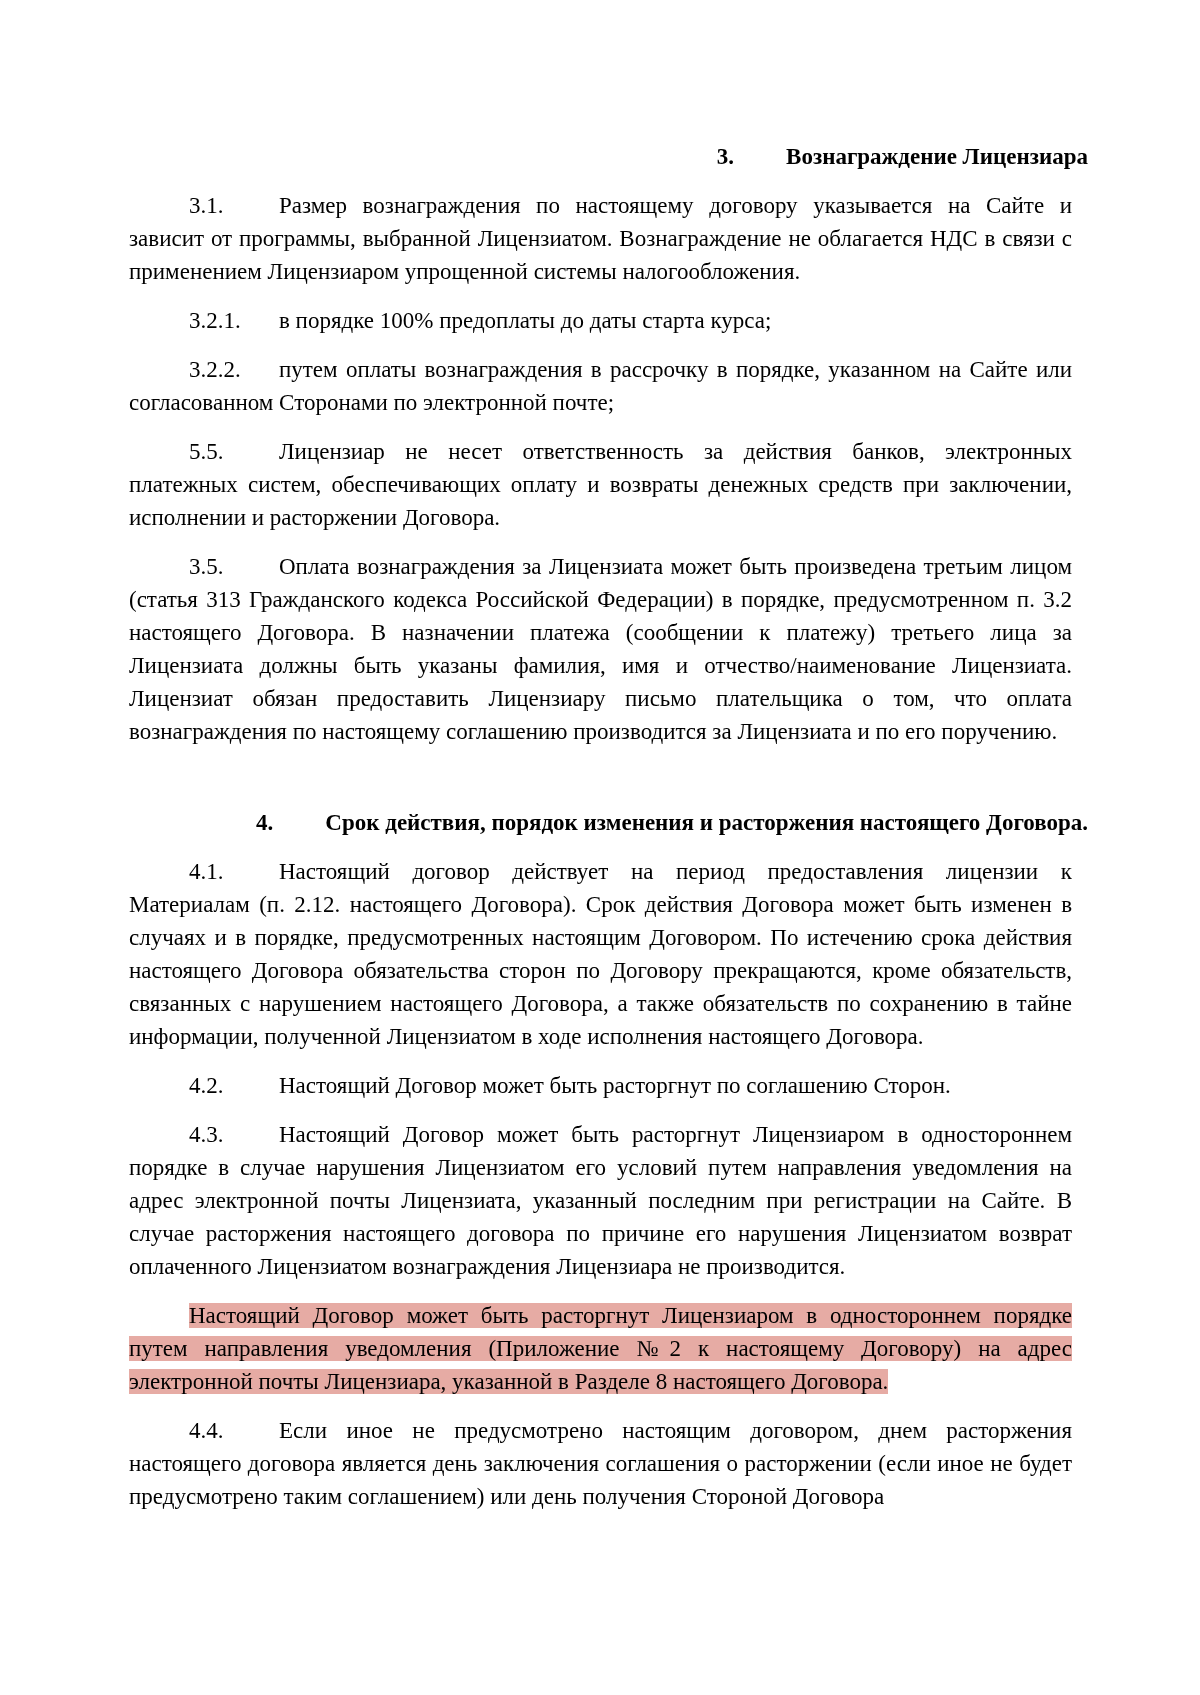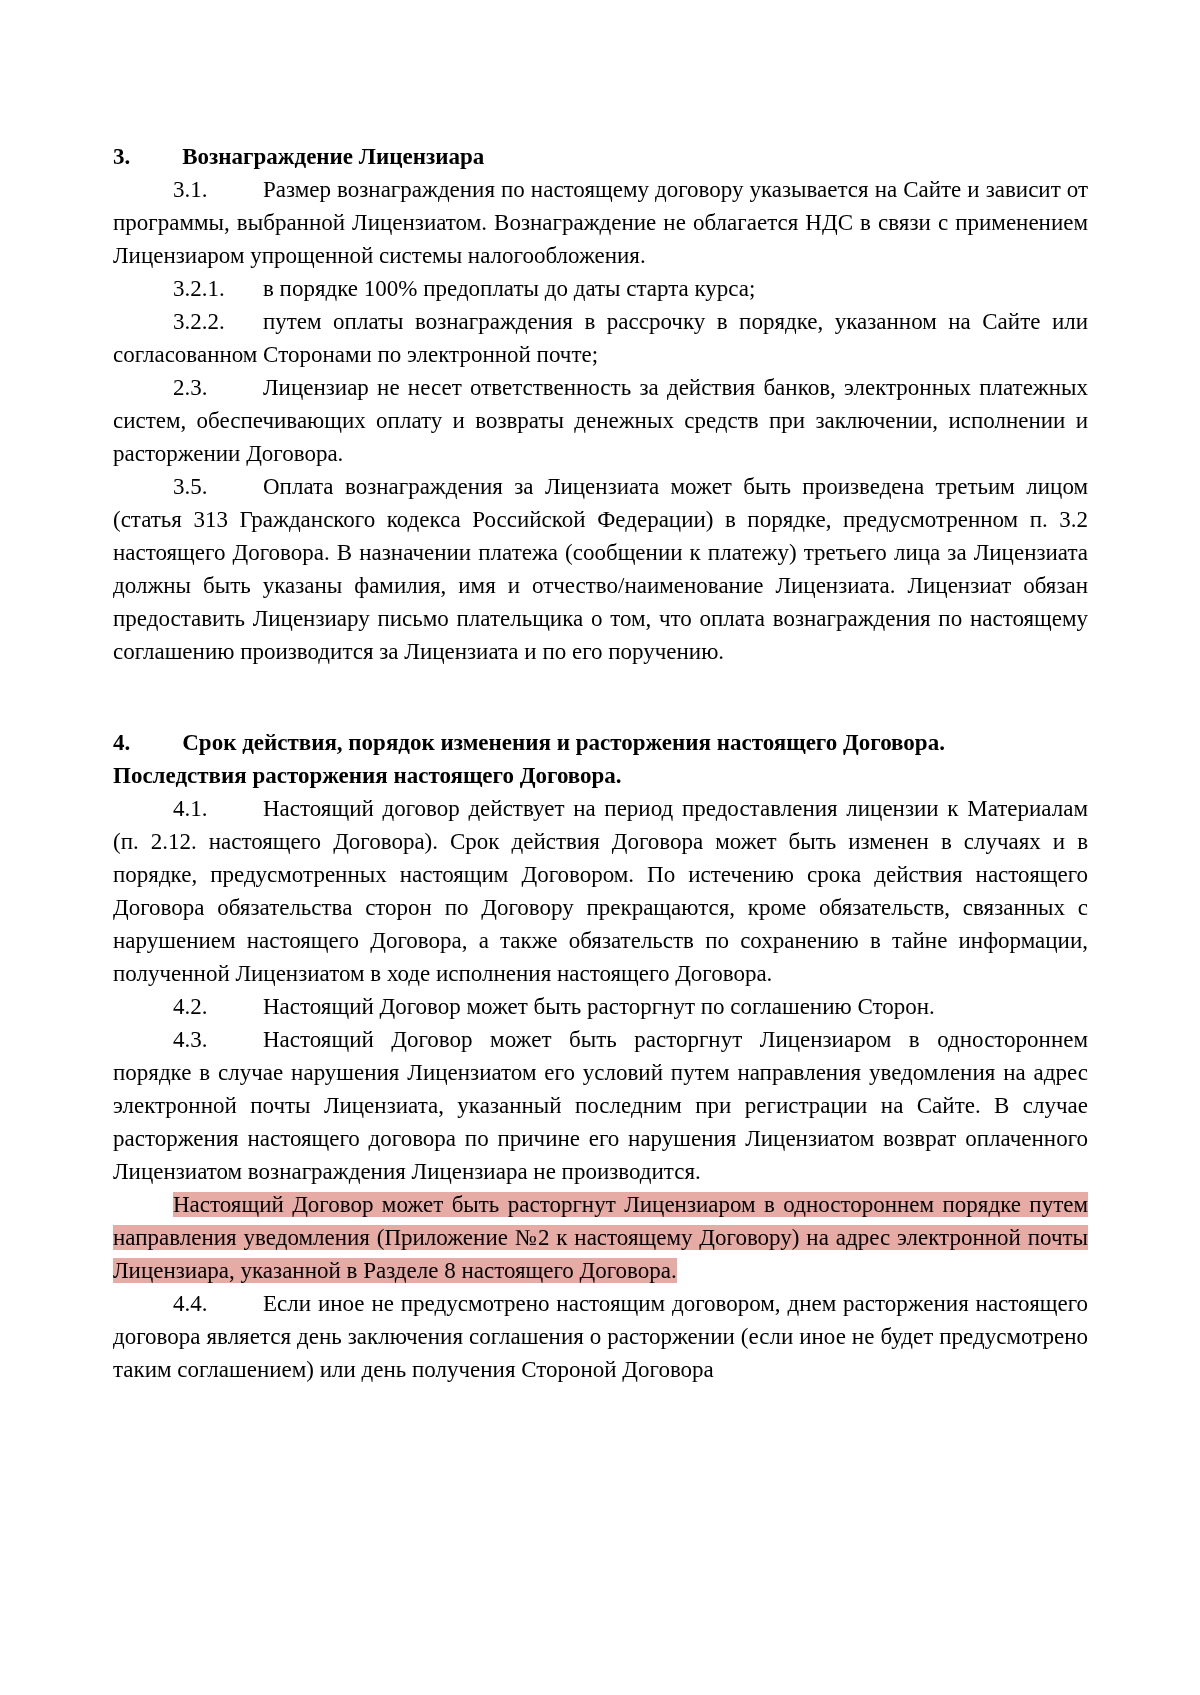--- a/index.html
+++ b/index.html
@@ -14,32 +14,32 @@
     box-sizing: border-box;
     background: #ffffff;
     padding: 140px 112px 0 113px;
     font-family: "Liberation Serif", "DejaVu Serif", serif;
     font-size: 23px;
     line-height: 33px;
     color: #000000;
     overflow: hidden;
   }
   .para {
-    margin: 0;
+    margin: 16px;
     text-align: justify;
     text-indent: 60px;
   }
   .num {
     display: inline-block;
     min-width: 90px;
     text-indent: 0;
   }
   .heading {
     margin: 0;
-    text-align: left;
+    text-align: right;
     font-weight: bold;
     text-indent: 0;
   }
   .htab {
     display: inline-block;
     width: 52px;
   }
   .h4block {
     margin-top: 58px;
   }
@@ -56,25 +56,25 @@
 
   <p class="para"><span class="num">3.1.</span><span>Размер вознаграждения по настоящему договору указывается на  Сайте и зависит от программы, выбранной Лицензиатом. Вознаграждение не облагается НДС в связи с применением Лицензиаром упрощенной системы налогообложения.</span></p>
 
 
   <p class="para"><span class="num">3.2.1.</span><span>в порядке 100% предоплаты до даты старта курса;</span></p>
 
   <p class="para"><span class="num">3.2.2.</span><span>путем оплаты вознаграждения в рассрочку в порядке, указанном на Сайте или согласованном Сторонами по электронной почте;</span></p>
 
 
 
-  <p class="para"><span class="num">2.3.</span><span>Лицензиар не несет ответственность за действия банков, электронных платежных систем, обеспечивающих оплату и возвраты денежных средств при заключении, исполнении и расторжении Договора.</span></p>
+  <p class="para"><span class="num">5.5.</span><span>Лицензиар не несет ответственность за действия банков, электронных платежных систем, обеспечивающих оплату и возвраты денежных средств при заключении, исполнении и расторжении Договора.</span></p>
 
   <p class="para"><span class="num">3.5.</span><span>Оплата вознаграждения за Лицензиата может быть произведена третьим лицом (статья 313 Гражданского кодекса Российской Федерации) в порядке, предусмотренном п. 3.2 настоящего Договора. В назначении платежа (сообщении к платежу) третьего лица за Лицензиата должны быть указаны фамилия, имя и отчество/наименование Лицензиата. Лицензиат обязан предоставить Лицензиару письмо плательщика о том, что оплата вознаграждения по настоящему соглашению производится за Лицензиата и по его поручению.</span></p>
 
-  <p class="heading h4block"><span>4.</span><span class="htab"></span><span>Срок действия, порядок изменения и расторжения настоящего Договора.</span><br><span>Последствия расторжения настоящего Договора.</span></p>
+  <p class="heading h4block"><span>4.</span><span class="htab"></span><span>Срок действия, порядок изменения и расторжения настоящего Договора.</span><br></p>
 
   <p class="para"><span class="num">4.1.</span><span>Настоящий договор действует на период предоставления лицензии к Материалам (п. 2.12. настоящего Договора). Срок действия Договора может быть изменен в случаях и в порядке, предусмотренных настоящим Договором. По истечению срока действия настоящего Договора обязательства сторон по Договору прекращаются, кроме обязательств, связанных с нарушением настоящего Договора, а также обязательств по сохранению в тайне информации, полученной Лицензиатом в ходе исполнения настоящего Договора.</span></p>
 
   <p class="para"><span class="num">4.2.</span><span>Настоящий Договор может быть расторгнут по соглашению Сторон.</span></p>
 
   <p class="para"><span class="num">4.3.</span><span>Настоящий Договор может быть расторгнут Лицензиаром в одностороннем порядке в случае нарушения Лицензиатом его условий путем направления уведомления на адрес электронной почты Лицензиата, указанный последним при регистрации на Сайте. В случае расторжения настоящего договора по причине его нарушения Лицензиатом возврат оплаченного Лицензиатом вознаграждения Лицензиара не производится.</span></p>
 
   <p class="para"><span class="hl">Настоящий Договор может быть расторгнут Лицензиаром в одностороннем порядке путем направления уведомления (Приложение №2 к настоящему Договору) на адрес электронной почты Лицензиара, указанной в Разделе 8 настоящего Договора.</span></p>
 
   <p class="para"><span class="num">4.4.</span><span>Если иное не предусмотрено настоящим договором, днем расторжения настоящего договора является день заключения соглашения о расторжении (если иное не будет предусмотрено таким соглашением) или день получения Стороной Договора</span></p>

